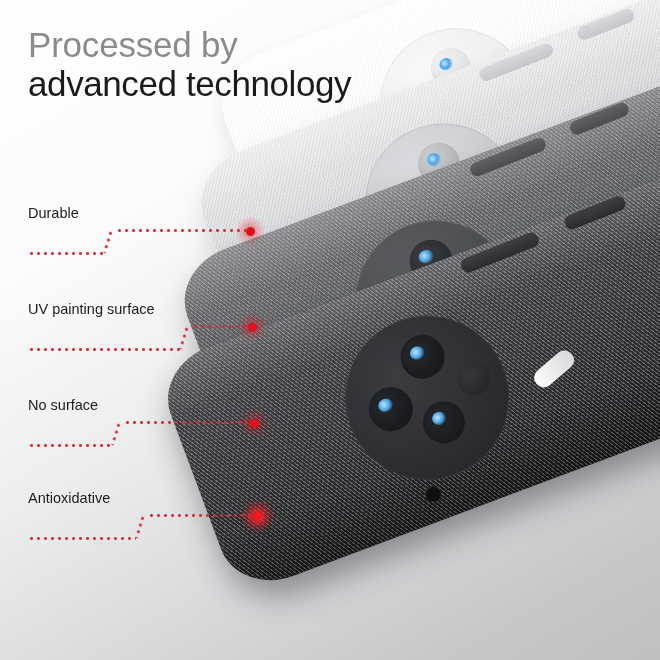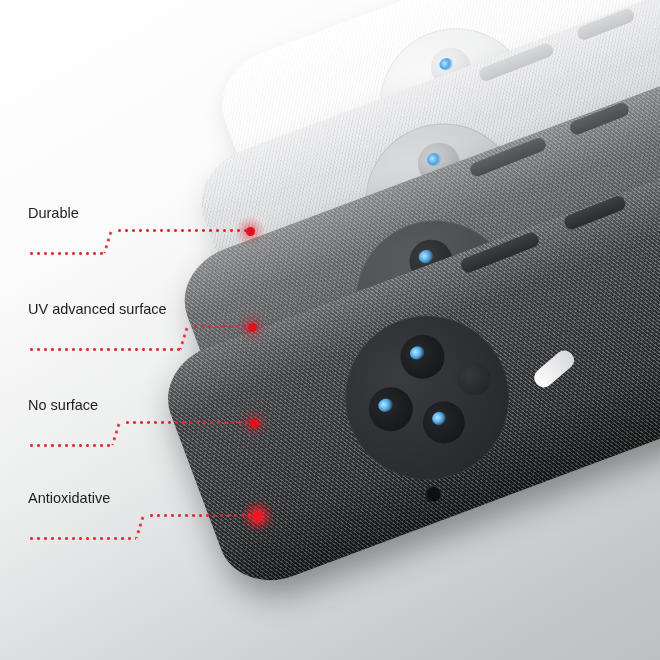--- a/index.html
+++ b/index.html
@@ -49,20 +49,22 @@
   .enddot{position:absolute;width:9px;height:9px;border-radius:50%;background:#e3101c;}
   .endglow{position:absolute;width:30px;height:30px;border-radius:50%;
     background:radial-gradient(circle,rgba(230,20,32,.55) 0%,rgba(230,20,32,.22) 38%,rgba(230,20,32,0) 72%);}
 </style>
 </head>
 <body>
 
 <div id="stage">
 
   <div class="headline">
+    <div class="hl1">Processed by</div>
+    <div class="hl2">advanced technology</div>
   </div>
 
   <div class="case" style="left:248px;top:66px;width:560px;height:232px;
               background:linear-gradient(178deg,#ffffff 0%,#fdfdfd 45%,#f2f2f3 72%,#e4e5e6 100%);
               box-shadow:0 10px 22px rgba(120,122,126,.20);">
     <div class="tex" style="opacity:.22"></div>
     <div class="edgehi"></div>
     <div class="edgelo" style="opacity:.25"></div>
     <div class="cam" style="left:146px;top:40px;width:152px;height:152px;
                 background:radial-gradient(circle at 38% 32%,#fbfbfb,#eceded 70%,#e2e3e4 100%);
@@ -164,21 +166,21 @@
   <div class="callout" style="left:28px;top:228px;">
     <div class="co-label">Durable</div>
     <div class="dotline" style="left:0;top:24px;width:76px;"></div>
     <div class="dotdiag" style="left:82px;top:2px;height:24px;transform:rotate(17deg);transform-origin:top center;"></div>
     <div class="dotline" style="left:88px;top:1px;width:130px;"></div>
     <div class="endglow" style="left:207px;top:-12px;"></div>
     <div class="enddot" style="left:218px;top:-1px;"></div>
   </div>
 
   <div class="callout" style="left:28px;top:324px;">
-    <div class="co-label">UV advanced surface</div>
+    <div class="co-label">UV painting surface</div>
     <div class="dotline" style="left:0;top:24px;width:152px;"></div>
     <div class="dotdiag" style="left:158px;top:2px;height:24px;transform:rotate(17deg);transform-origin:top center;"></div>
     <div class="dotline" style="left:164px;top:1px;width:56px;"></div>
     <div class="endglow" style="left:209px;top:-12px;"></div>
     <div class="enddot" style="left:220px;top:-1px;"></div>
   </div>
 
   <div class="callout" style="left:28px;top:420px;">
     <div class="co-label">No surface</div>
     <div class="dotline" style="left:0;top:24px;width:84px;"></div>

